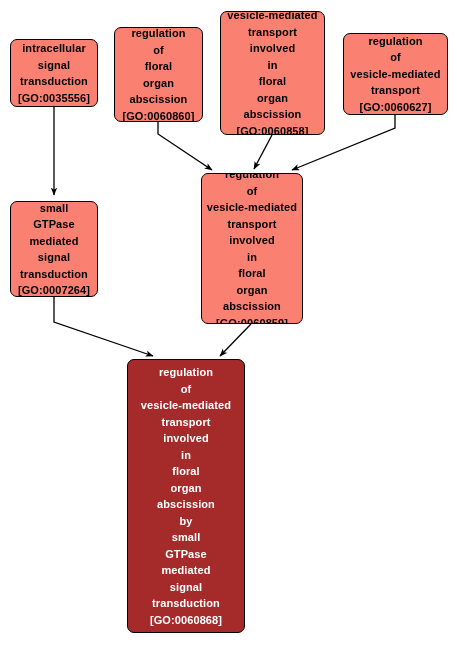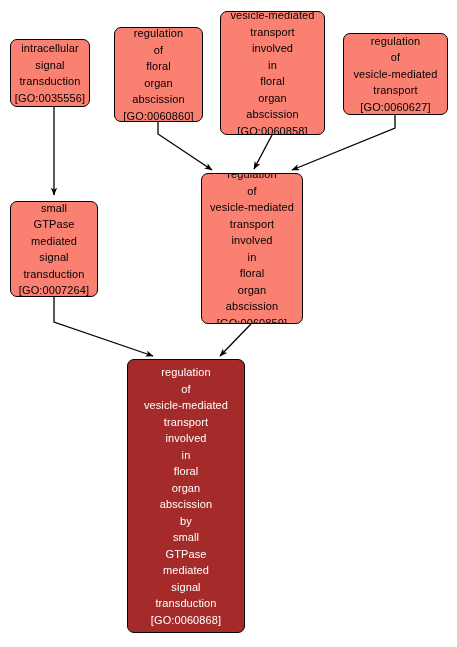--- a/index.html
+++ b/index.html
@@ -46,20 +46,21 @@
   }
   .node.dark {
     background: #a52a2a;
     color: #ffffff;
   }
   .node-label {
     display: block;
     width: 100%;
     padding: 0 3px;
     box-sizing: border-box;
+    font-weight: bold;
   }
 </style>
 </head>
 <body>
 
 <div id="canvas">
 
   <svg id="edges" viewBox="0 0 457 647" width="457" height="647" xmlns="http://www.w3.org/2000/svg">
     <defs>
       <marker id="arrowhead" markerWidth="9" markerHeight="9" refX="7.4" refY="3.2" orient="auto" markerUnits="userSpaceOnUse">
@@ -73,21 +74,21 @@
 
     <polyline points="272,135 254,169" fill="none" stroke="#000000" stroke-width="1.3" marker-end="url(#arrowhead)"></polyline>
 
     <polyline points="395,115 395,128 292,170" fill="none" stroke="#000000" stroke-width="1.3" marker-end="url(#arrowhead)"></polyline>
 
     <polyline points="54,297 54,322 153,356" fill="none" stroke="#000000" stroke-width="1.3" marker-end="url(#arrowhead)"></polyline>
 
     <polyline points="251,324 220,356" fill="none" stroke="#000000" stroke-width="1.3" marker-end="url(#arrowhead)"></polyline>
   </svg>
 
-  <div class="node light" style="left:10px; top:39px; width:80px; height:68px;">
+  <div class="node light" style="left:10px; top:39px; width:88px; height:68px;">
     <span class="node-label">intracellular
 signal
 transduction
 [GO:0035556]</span>
   </div>
 
   <div class="node light" style="left:114px; top:27px; width:89px; height:95px;">
     <span class="node-label">regulation
 of
 floral

